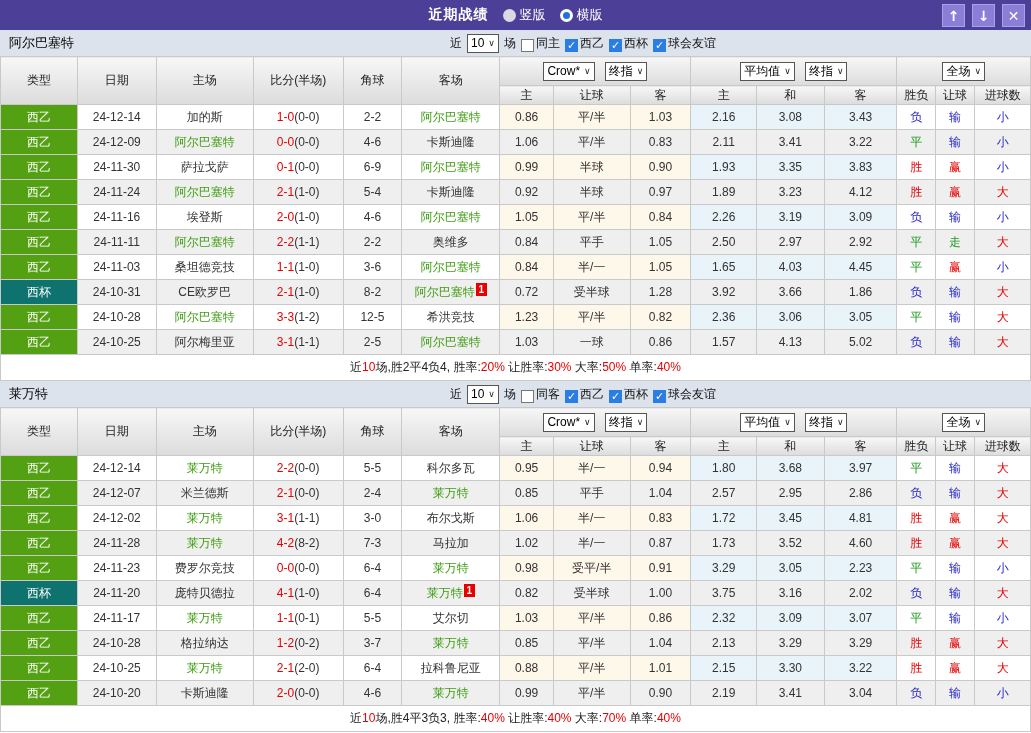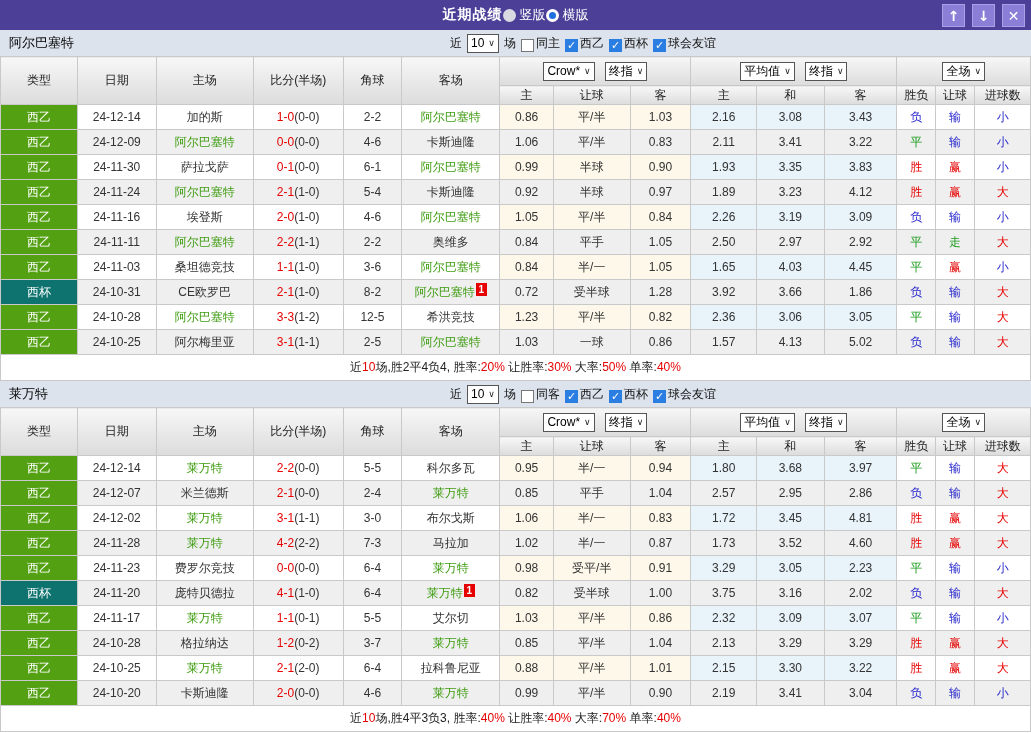--- a/index.html
+++ b/index.html
@@ -6,21 +6,21 @@
     --purple:#4b3f98; --btn:#8b7ed6; --btnbd:#aaa0e6;
     --bar:#dde3ed; --green:#54a013; --teal:#0e736f;
     --red:#e60000; --blue:#2626cc; --grn:#1d9b1d; --team:#3e9c10;
     --crowbg:#fdf8ea; --avgbg:#e8f3fa; --stripe:#efefef;
     --hd1:#f7f7f7; --hd2:#dcdcdc; --bd:#c9c9c9; --cb:#2a7de1;
   }
   *{box-sizing:border-box;}
   html,body{margin:0;padding:0;}
   body{width:1031px;height:733px;background:#fff;font-family:"Liberation Sans","DejaVu Sans",sans-serif;font-size:12px;color:#222;overflow:hidden;}
   .titlebar{height:30px;background:var(--purple);position:relative;display:flex;align-items:center;justify-content:center;}
-  .title-center{display:flex;align-items:center;}
+  .title-center{display:flex;align-items:center;gap:14px;}
   .title{color:#fff;font-weight:bold;font-size:14px;letter-spacing:1px;}
   .radio-item{display:flex;align-items:center;gap:4px;color:#fff;font-size:13px;cursor:pointer;}
   .radio{width:13px;height:13px;border-radius:50%;display:inline-flex;align-items:center;justify-content:center;}
   .radio.unsel{background:#d9d9e2;}
   .radio.sel{background:#fff;}
   .radio.sel .dot{width:7px;height:7px;border-radius:50%;background:#1f6fe0;}
   .win-buttons{position:absolute;right:6px;top:4px;display:flex;gap:7px;}
   .win-btn{width:23px;height:23px;background:var(--btn);border:1px solid var(--btnbd);color:#fff;font-weight:bold;font-size:14px;display:flex;align-items:center;justify-content:center;cursor:pointer;font-family:"DejaVu Sans",sans-serif;}
   .section-bar{height:26px;background:var(--bar);position:relative;display:flex;align-items:center;}
   .team-name{position:absolute;left:9px;font-size:13px;color:#000;}
@@ -200,21 +200,21 @@
               <td class="avg">3.22</td>
               <td class="r-green">平</td>
               <td class="r-blue">输</td>
               <td class="r-blue">小</td>
             </tr>
             <tr>
               <td class="lg-green">西乙</td>
               <td>24-11-30</td>
               <td><span>萨拉戈萨</span></td>
               <td><span class="score-main">0-1</span><span class="score-half">(0-0)</span></td>
-              <td>6-1</td>
+              <td>6-9</td>
               <td><span class="team-self">阿尔巴塞特</span></td>
               <td class="crow">0.99</td>
               <td class="crow">半球</td>
               <td class="crow">0.90</td>
               <td class="avg">1.93</td>
               <td class="avg">3.35</td>
               <td class="avg">3.83</td>
               <td class="r-red">胜</td>
               <td class="r-red">赢</td>
               <td class="r-blue">小</td>
@@ -486,21 +486,21 @@
               <td class="avg">3.45</td>
               <td class="avg">4.81</td>
               <td class="r-red">胜</td>
               <td class="r-red">赢</td>
               <td class="r-red">大</td>
             </tr>
             <tr>
               <td class="lg-green">西乙</td>
               <td>24-11-28</td>
               <td><span class="team-self">莱万特</span></td>
-              <td><span class="score-main">4-2</span><span class="score-half">(2-2)</span></td>
+              <td><span class="score-main">4-2</span><span class="score-half">(8-2)</span></td>
               <td>7-3</td>
               <td><span>马拉加</span></td>
               <td class="crow">1.02</td>
               <td class="crow">半/一</td>
               <td class="crow">0.87</td>
               <td class="avg">1.73</td>
               <td class="avg">3.52</td>
               <td class="avg">4.60</td>
               <td class="r-red">胜</td>
               <td class="r-red">赢</td>

